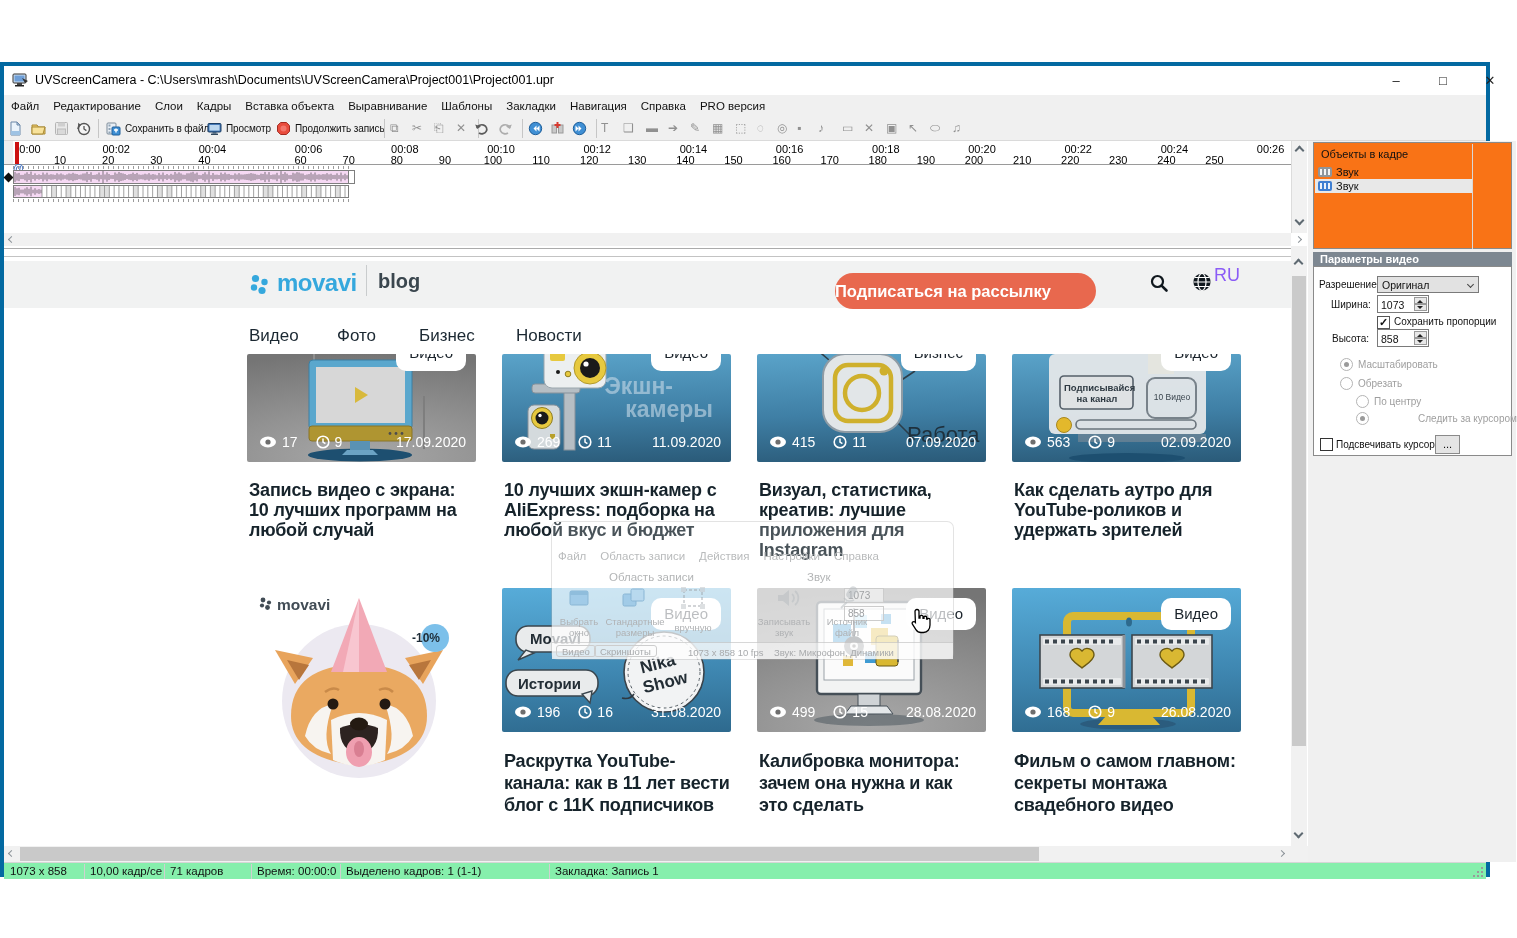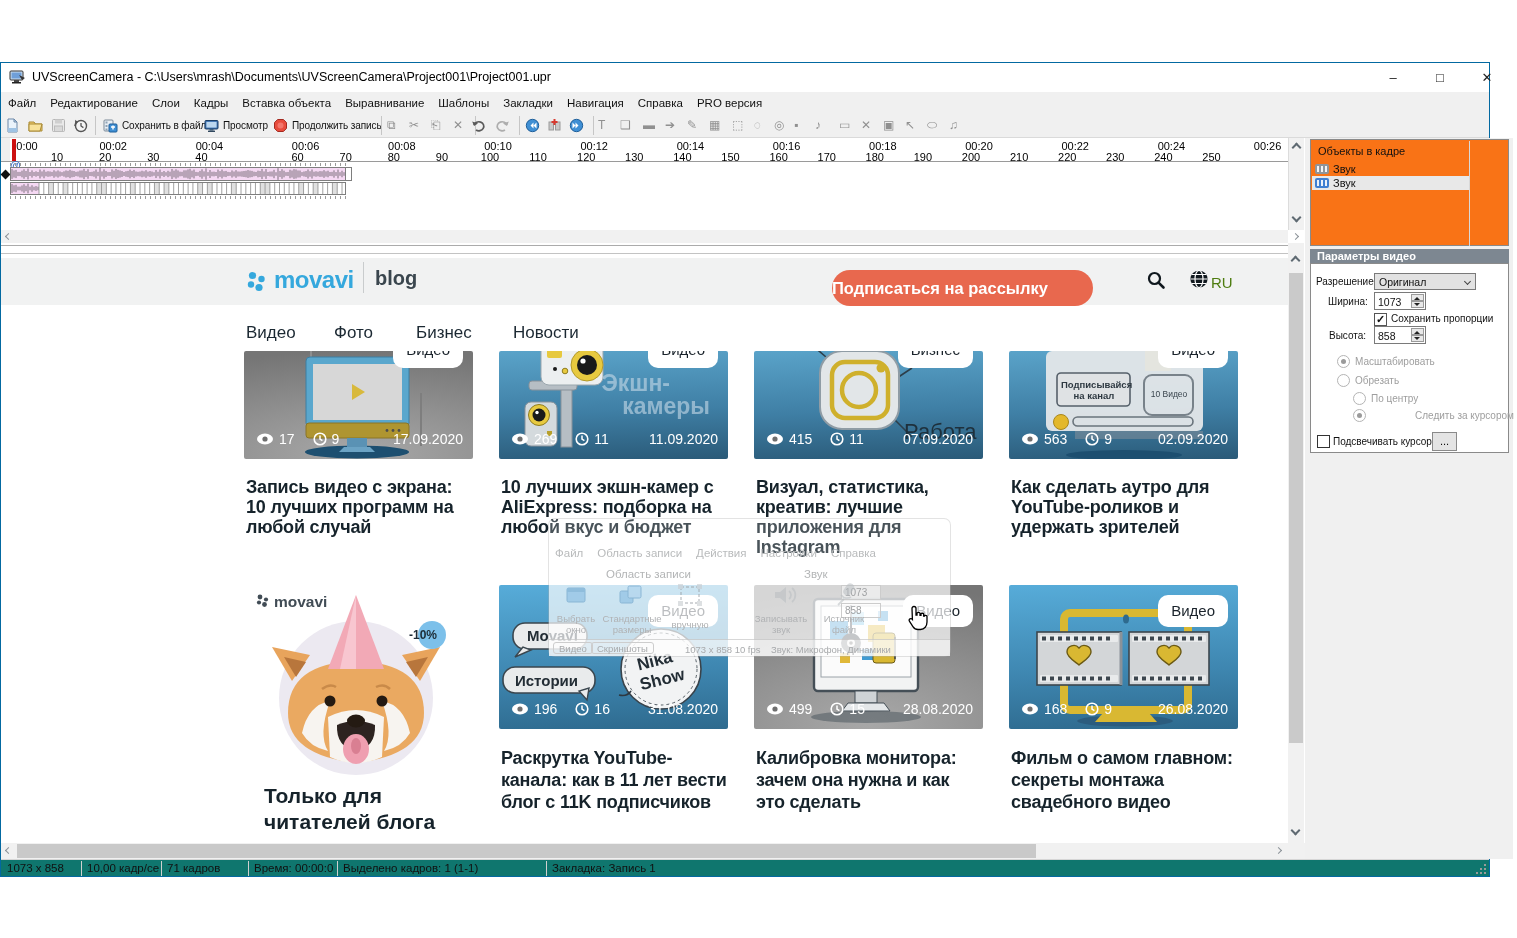--- a/index.html
+++ b/index.html
@@ -3,21 +3,21 @@
 <meta charset="utf-8">
 <style>
   * { margin:0; padding:0; box-sizing:border-box; }
   html,body { background:#ffffff; }
   body { font-family:"Liberation Sans", sans-serif; -webkit-font-smoothing:antialiased; }
   .stage { position:relative; width:1517px; height:938px; background:#fff; overflow:hidden; }
   .abs { position:absolute; }
 
   
   .app-window { position:absolute; left:0; top:62px; width:1490px; height:815px;
-    border:1px solid #0369a1; background:#fff; }
+    border:4px solid #0369a1; background:#fff; }
   .titlebar { position:absolute; left:0; top:0; width:100%; height:29px; background:#fff; }
   .titlebar .app-icon { position:absolute; left:8px; top:6px; width:17px; height:16px; }
   .titlebar .title-text { position:absolute; left:31px; top:7px; font-size:12.5px; color:#000; white-space:nowrap; }
   .win-btn { position:absolute; top:4px; width:30px; height:21px; text-align:center; line-height:21px; font-size:13px; color:#222; }
 
   .menubar { position:absolute; left:0; top:29px; width:100%; height:21px; background:#f0f0f0; display:flex; align-items:center; padding-left:0px; }
   .menu-item { font-size:11.5px; color:#111; padding:2px 7px; white-space:nowrap; }
 
   .toolbar { position:absolute; left:0; top:50px; width:100%; height:25px; background:#f0f0f0; border-bottom:1px solid #dadada; }
   .tb { position:absolute; top:3px; height:19px; display:flex; align-items:center; }
@@ -56,21 +56,21 @@
 
   
   .preview { position:absolute; left:0; top:180px; width:1287px; height:600px; background:#fff; overflow:hidden; }
   .frame-line { position:absolute; left:0; width:100%; height:1px; }
   .blog-header { position:absolute; left:0; top:15px; width:100%; height:47px; background:#f1f2f2; }
   .brand-text { font-size:24px; font-weight:bold; color:#35a8dd; letter-spacing:-0.5px; }
   .brand-sep { position:absolute; left:117px; top:-4px; width:1px; height:31px; background:#c9cccd; }
   .brand-suffix { position:absolute; left:129px; top:1px; font-size:20px; font-weight:bold; color:#3a464e; }
   .subscribe-btn { position:absolute; left:831px; top:12px; width:261px; height:36px; background:#e8684e; border-radius:18px;
       color:#fff; font-size:16.5px; font-weight:bold; text-align:left; line-height:36px; }
-  .lang { position:absolute; left:1210px; top:16px; font-size:15px; color:#4d7c0f; font-weight:500; }
+  .lang { position:absolute; left:1210px; top:4px; font-size:18px; color:#8b5cf6; font-weight:500; }
   .blog-nav { position:absolute; left:245px; top:80px; display:flex; }
   .nav-item { font-size:17px; color:#1b2832; }
   .card { position:absolute; width:229px; }
   .card-img { position:absolute; left:0; width:229px; overflow:hidden; border-radius:2px; }
   .badge { position:absolute; right:10px; background:#fff; border-radius:10px; color:#1a232b; font-size:15px; font-weight:500;
       padding:0 13px; height:32px; line-height:32px; }
   .badge-clip { line-height:27px; }
   .stats { position:absolute; left:12px; bottom:12px; display:flex; align-items:center; color:#fff; font-size:14px; }
   .stats svg { margin-right:5px; }
   .stats .gap { width:18px; }
@@ -128,21 +128,21 @@
   .spin-btns i { position:absolute; left:3px; width:0; height:0; border-left:3.5px solid transparent; border-right:3.5px solid transparent; z-index:1; }
   .spin-up { top:2.5px; border-bottom:3.5px solid #222; }
   .spin-down { bottom:2.5px; border-top:3.5px solid #222; }
   .cbx { position:absolute; width:13px; height:13px; background:#fff; border:1px solid #555; font-size:11px; line-height:11px; text-align:center; color:#111; font-weight:bold; }
   .radio { position:absolute; width:13px; height:13px; border:1px solid #b4b4b4; border-radius:50%; background:#fff; }
   .radio.sel::after { content:""; position:absolute; left:3px; top:3px; width:5px; height:5px; border-radius:50%; background:#9b9b9b; }
   .more-btn { position:absolute; left:121px; top:168px; width:25px; height:19px; background:#e4e4e4; border:1px solid #8a8a8a;
       font-size:11px; text-align:center; line-height:16px; color:#111; }
 
   
-  .statusbar { position:absolute; left:0; top:796px; width:100%; height:17px; background:#0f766e; border-top:1px solid #d6d6d6; }
+  .statusbar { position:absolute; left:0; top:796px; width:100%; height:17px; background:#86efac; border-top:1px solid #d6d6d6; }
   .sb-cell { position:absolute; top:2px; font-size:11.5px; color:#111; white-space:nowrap; }
   .sb-sep { position:absolute; top:1px; width:1px; height:15px; background:#d0d0d0; }
   .grip { position:absolute; right:3px; bottom:2px; width:12px; height:12px; }
   .grip i { position:absolute; width:2px; height:2px; background:#9a9a9a; }
 
   .cursor-hand { position:absolute; left:906px; top:361px; width:22px; height:28px; }
 </style>
 </head>
 <body>
 
@@ -676,24 +676,20 @@
           <path d="M132 102 q8 -4 14 2" stroke="#c98a49" stroke-width="2.5" fill="none"></path>
           <path d="M93 140 Q112 132 131 140 Q132 162 112 166 Q92 162 93 140 Z" fill="#2d2320"></path>
           <ellipse cx="112" cy="164" rx="13" ry="15" fill="#ef9fb0"></ellipse>
           <ellipse cx="112" cy="161" rx="5" ry="8" fill="#d97f92"></ellipse>
           <ellipse cx="112" cy="136" rx="9" ry="6.5" fill="#241a12"></ellipse>
           <polygon points="112,10 84,84 140,84" fill="#f2a9b6"></polygon>
           <polygon points="112,10 96,84 112,84" fill="#f8c6d0"></polygon>
         </svg>
         <div class="abs" style="left:174px;top:36px;width:28px;height:28px;border-radius:50%;background:#7cc0ea;"></div>
         <div class="abs" style="left:165px;top:43px;font-size:12px;font-weight:bold;color:#1d2b36;">-10%</div>
-        <div class="promo-title">
-          <span>Только для</span>
-            <span>читателей блога</span>
-        </div>
       </div>
 
       <div class="card" style="left:498px;top:342px;">
         <div class="card-img blue-card2" style="top:0;height:144px;">
           <svg width="229" height="144" viewBox="0 0 229 144" style="display:block">
             <circle cx="162" cy="84" r="40" fill="#f2f3f4" stroke="#39434b" stroke-width="1.6"></circle>
             <circle cx="162" cy="84" r="36" fill="none" stroke="#565f66" stroke-width="1" stroke-dasharray="3 3"></circle>
             <text x="140" y="80" font-family="Liberation Sans, sans-serif" font-size="17" font-weight="bold" fill="#232d35" transform="rotate(-14 162 84)">Nika</text>
             <text x="138" y="100" font-family="Liberation Sans, sans-serif" font-size="17" font-weight="bold" fill="#232d35" transform="rotate(-14 162 84)">Show</text>
             <path d="M120 110 q8 2 12 -4" stroke="#2e3840" stroke-width="1.6" fill="none"></path>

